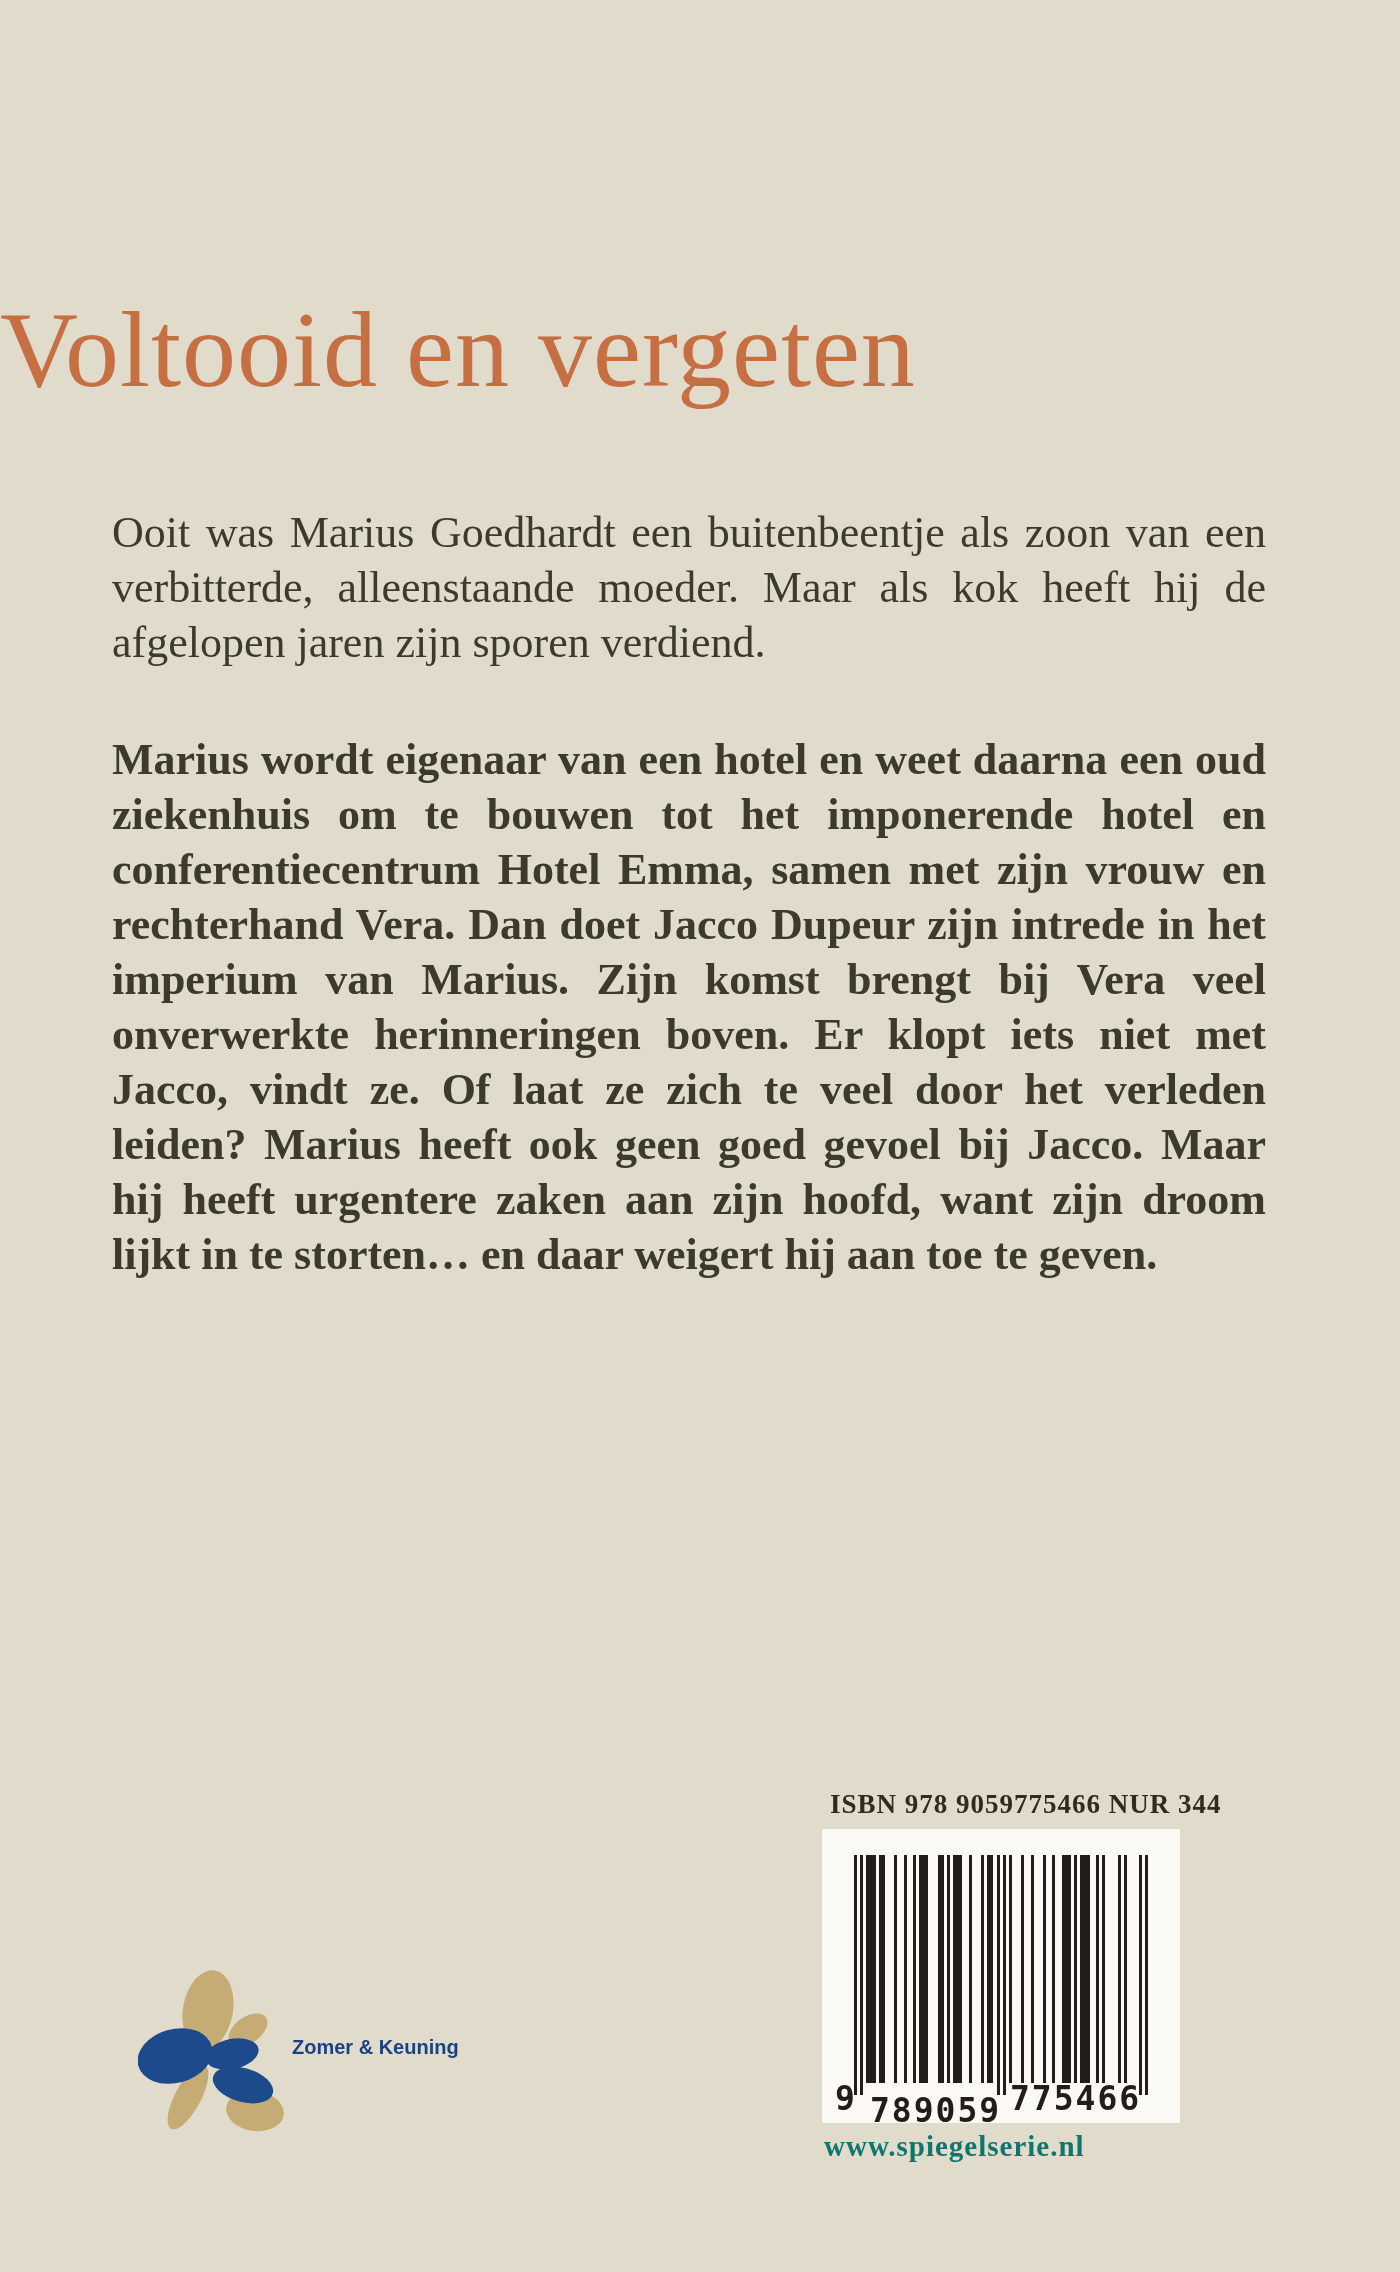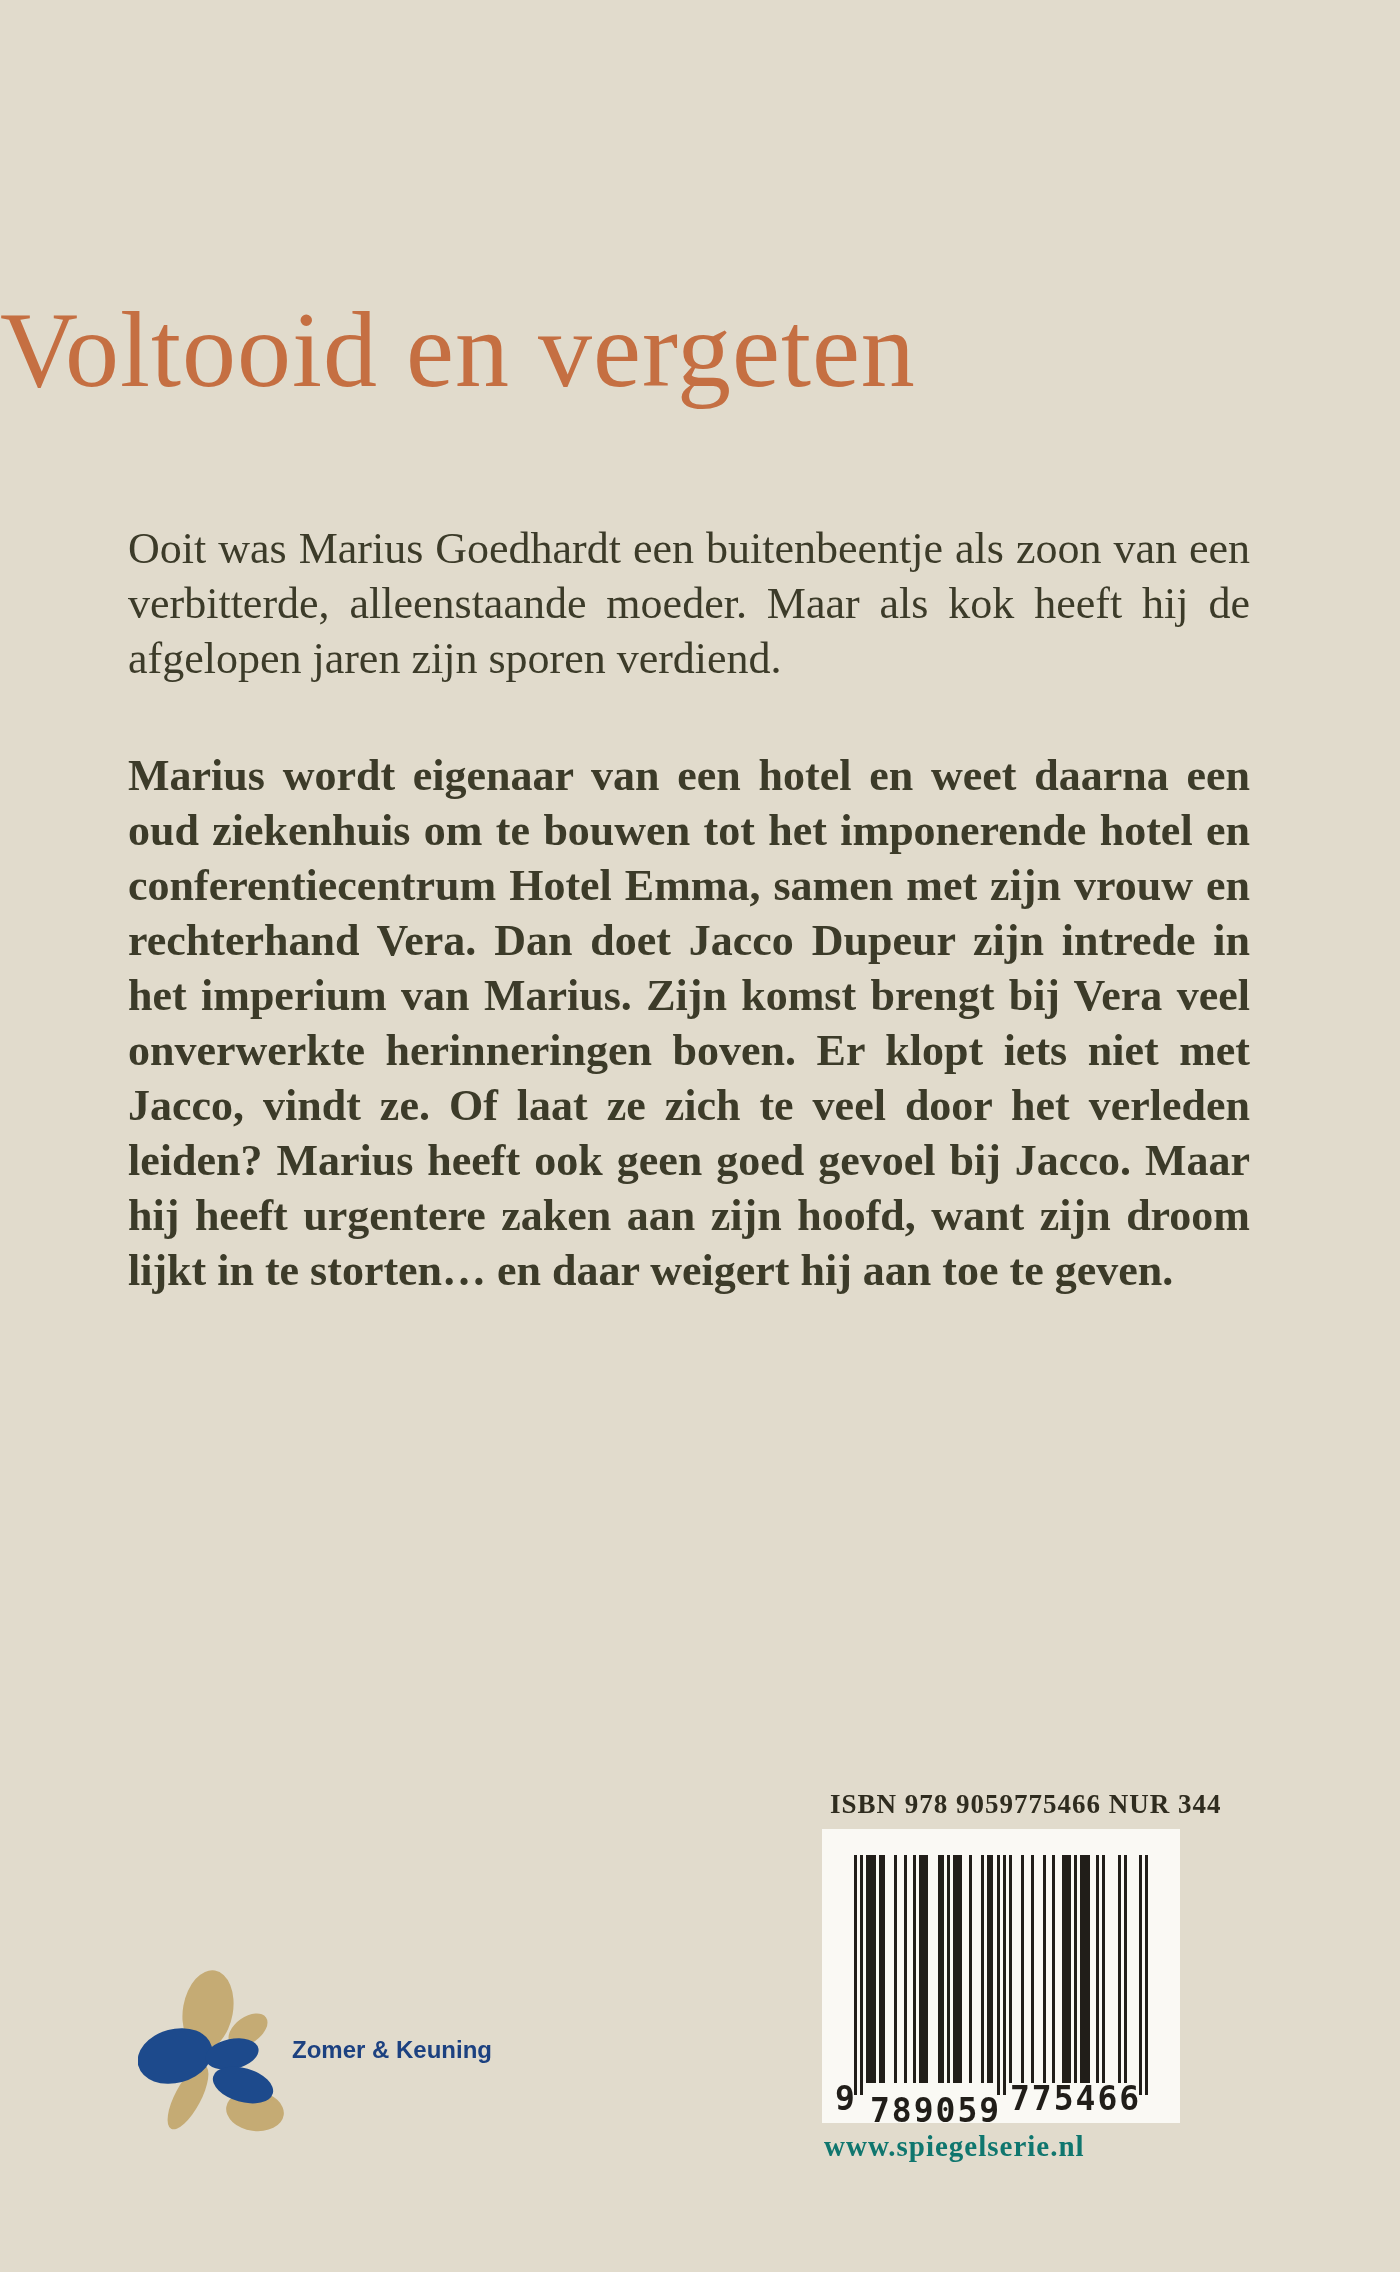--- a/index.html
+++ b/index.html
@@ -11,21 +11,21 @@
   .author-wrap { position:absolute; top:118px; left:0; width:1400px; text-align:center; }
   .author { display:inline-block; font-family:"Liberation Serif", serif; font-weight:bold;
             font-size:122px; line-height:1; color:#545f37; letter-spacing:2px;
             transform:scaleX(0.57); transform-origin:center; white-space:nowrap; }
 
   .title-wrap { position:absolute; top:288px; left:0; width:1400px; text-align:left; }
   .book-title { font-family:"Liberation Serif", serif; font-weight:400; font-size:108px;
                 line-height:1.15; color:#c56f42; letter-spacing:1px; white-space:nowrap; }
 
   .body-col { position:absolute; left:112px; top:505px; width:1154px; }
-  .body-col p { margin:16px; font-size:44px; line-height:55px; color:#3c3b29;
+  .body-col p { margin:0; font-size:44px; line-height:55px; color:#3c3b29;
                 text-align:justify; text-justify:inter-word; }
   .body-col p.p2 { margin-top:62px;font-weight:bold; }
   .body-col p.p3 { margin-top:50px; line-height:57px; font-size:43px; color:#45442f; }
 
   .isbn-line { position:absolute; left:830px; top:1789px; font-size:27px; font-weight:bold;
                color:#2f2c1f; letter-spacing:1px; white-space:nowrap; }
 
   .barcode-box { position:absolute; left:822px; top:1829px; width:358px; height:294px;
                  background:#faf9f4; }
   .barcode-bars { position:absolute; left:32px; top:26px; width:295px; height:240px; }
@@ -36,21 +36,21 @@
   .barcode-digits .d9 { position:absolute; left:13px; top:0; }
   .barcode-digits .g1 { position:absolute; left:48px; top:0; letter-spacing:2px;margin-top:12px; }
   .barcode-digits .g2 { position:absolute; left:188px; top:0; letter-spacing:2px; }
 
   .website { position:absolute; left:824px; top:2130px; font-size:29px; font-weight:bold;
              color:#0f766e; letter-spacing:1px; }
 
   .publisher { position:absolute; left:138px; top:1968px; width:560px; height:190px; }
   .flower { position:absolute; left:0; top:0; width:152px; height:176px; }
   .publisher-name { position:absolute; left:154px; top:68px; font-family:"Liberation Sans", sans-serif;
-                    font-weight:bold; font-size:24px; color:#1c4180; letter-spacing:0px;
+                    font-weight:bold; font-size:20px; color:#1c4180; letter-spacing:0px;
                     white-space:nowrap; }
 </style>
 </head>
 <body>
 
 <div class="cover">
 
 
   <div class="title-wrap">
     <span class="book-title">Voltooid en vergeten</span>

